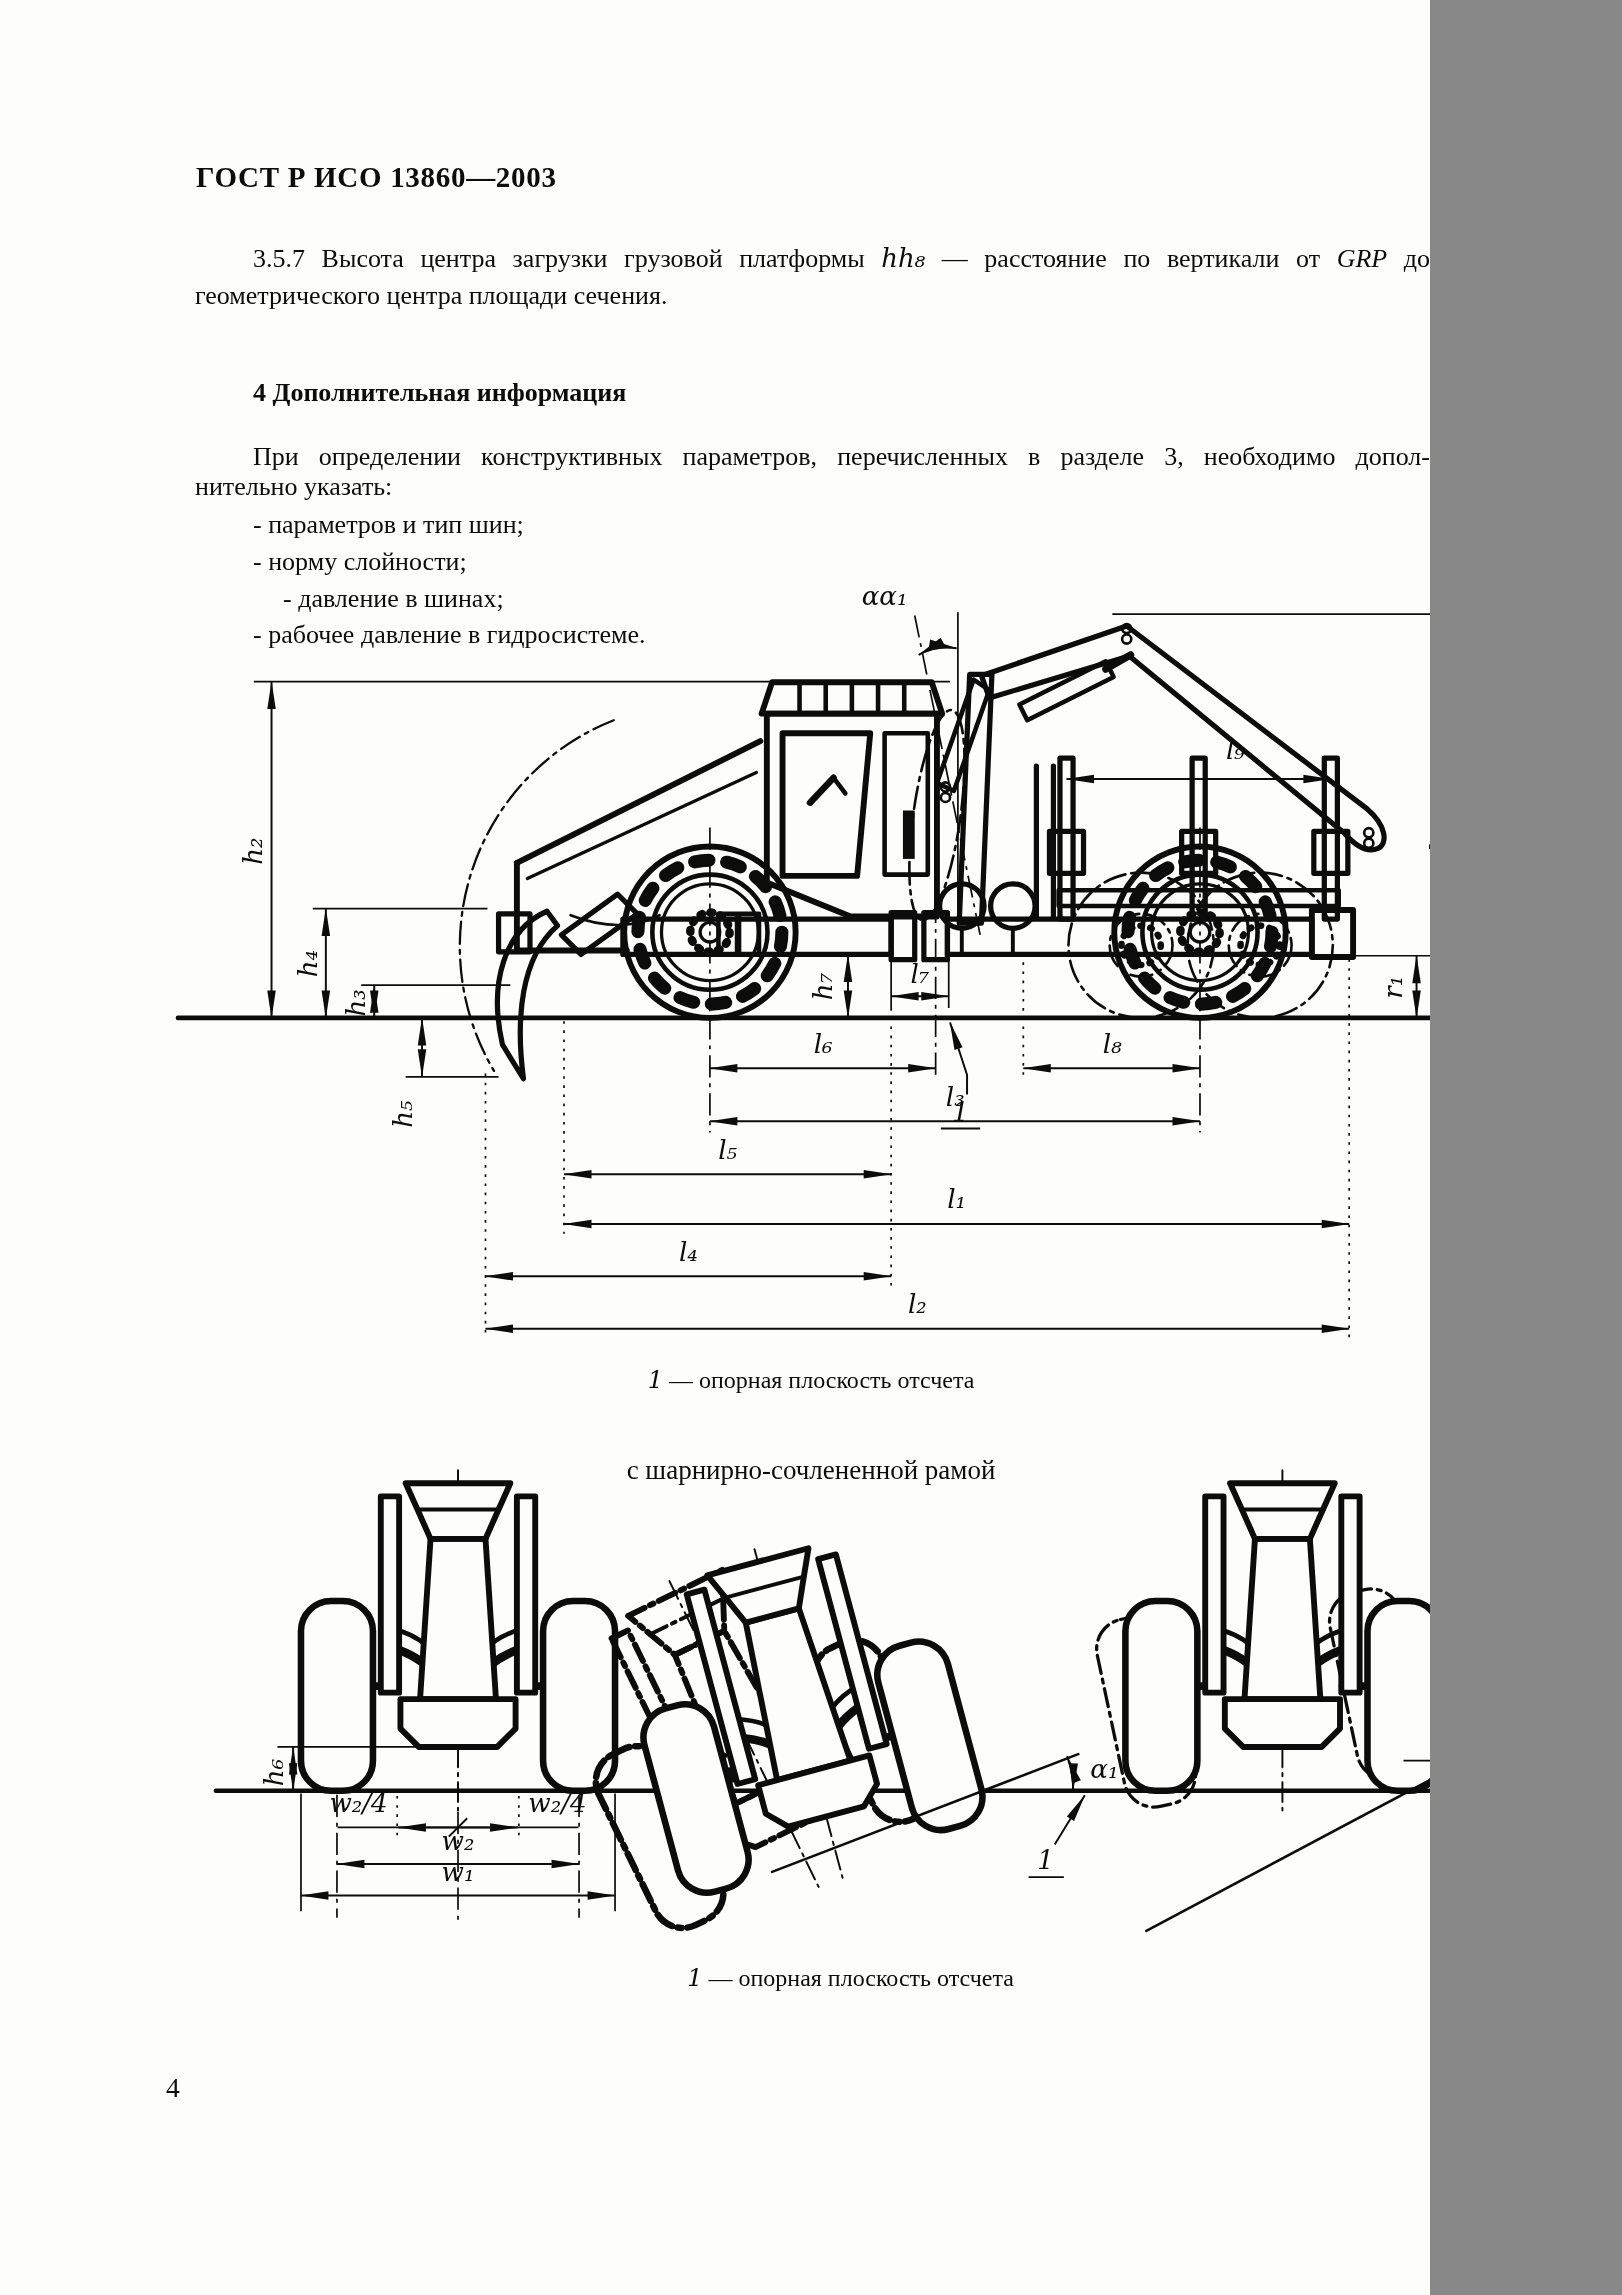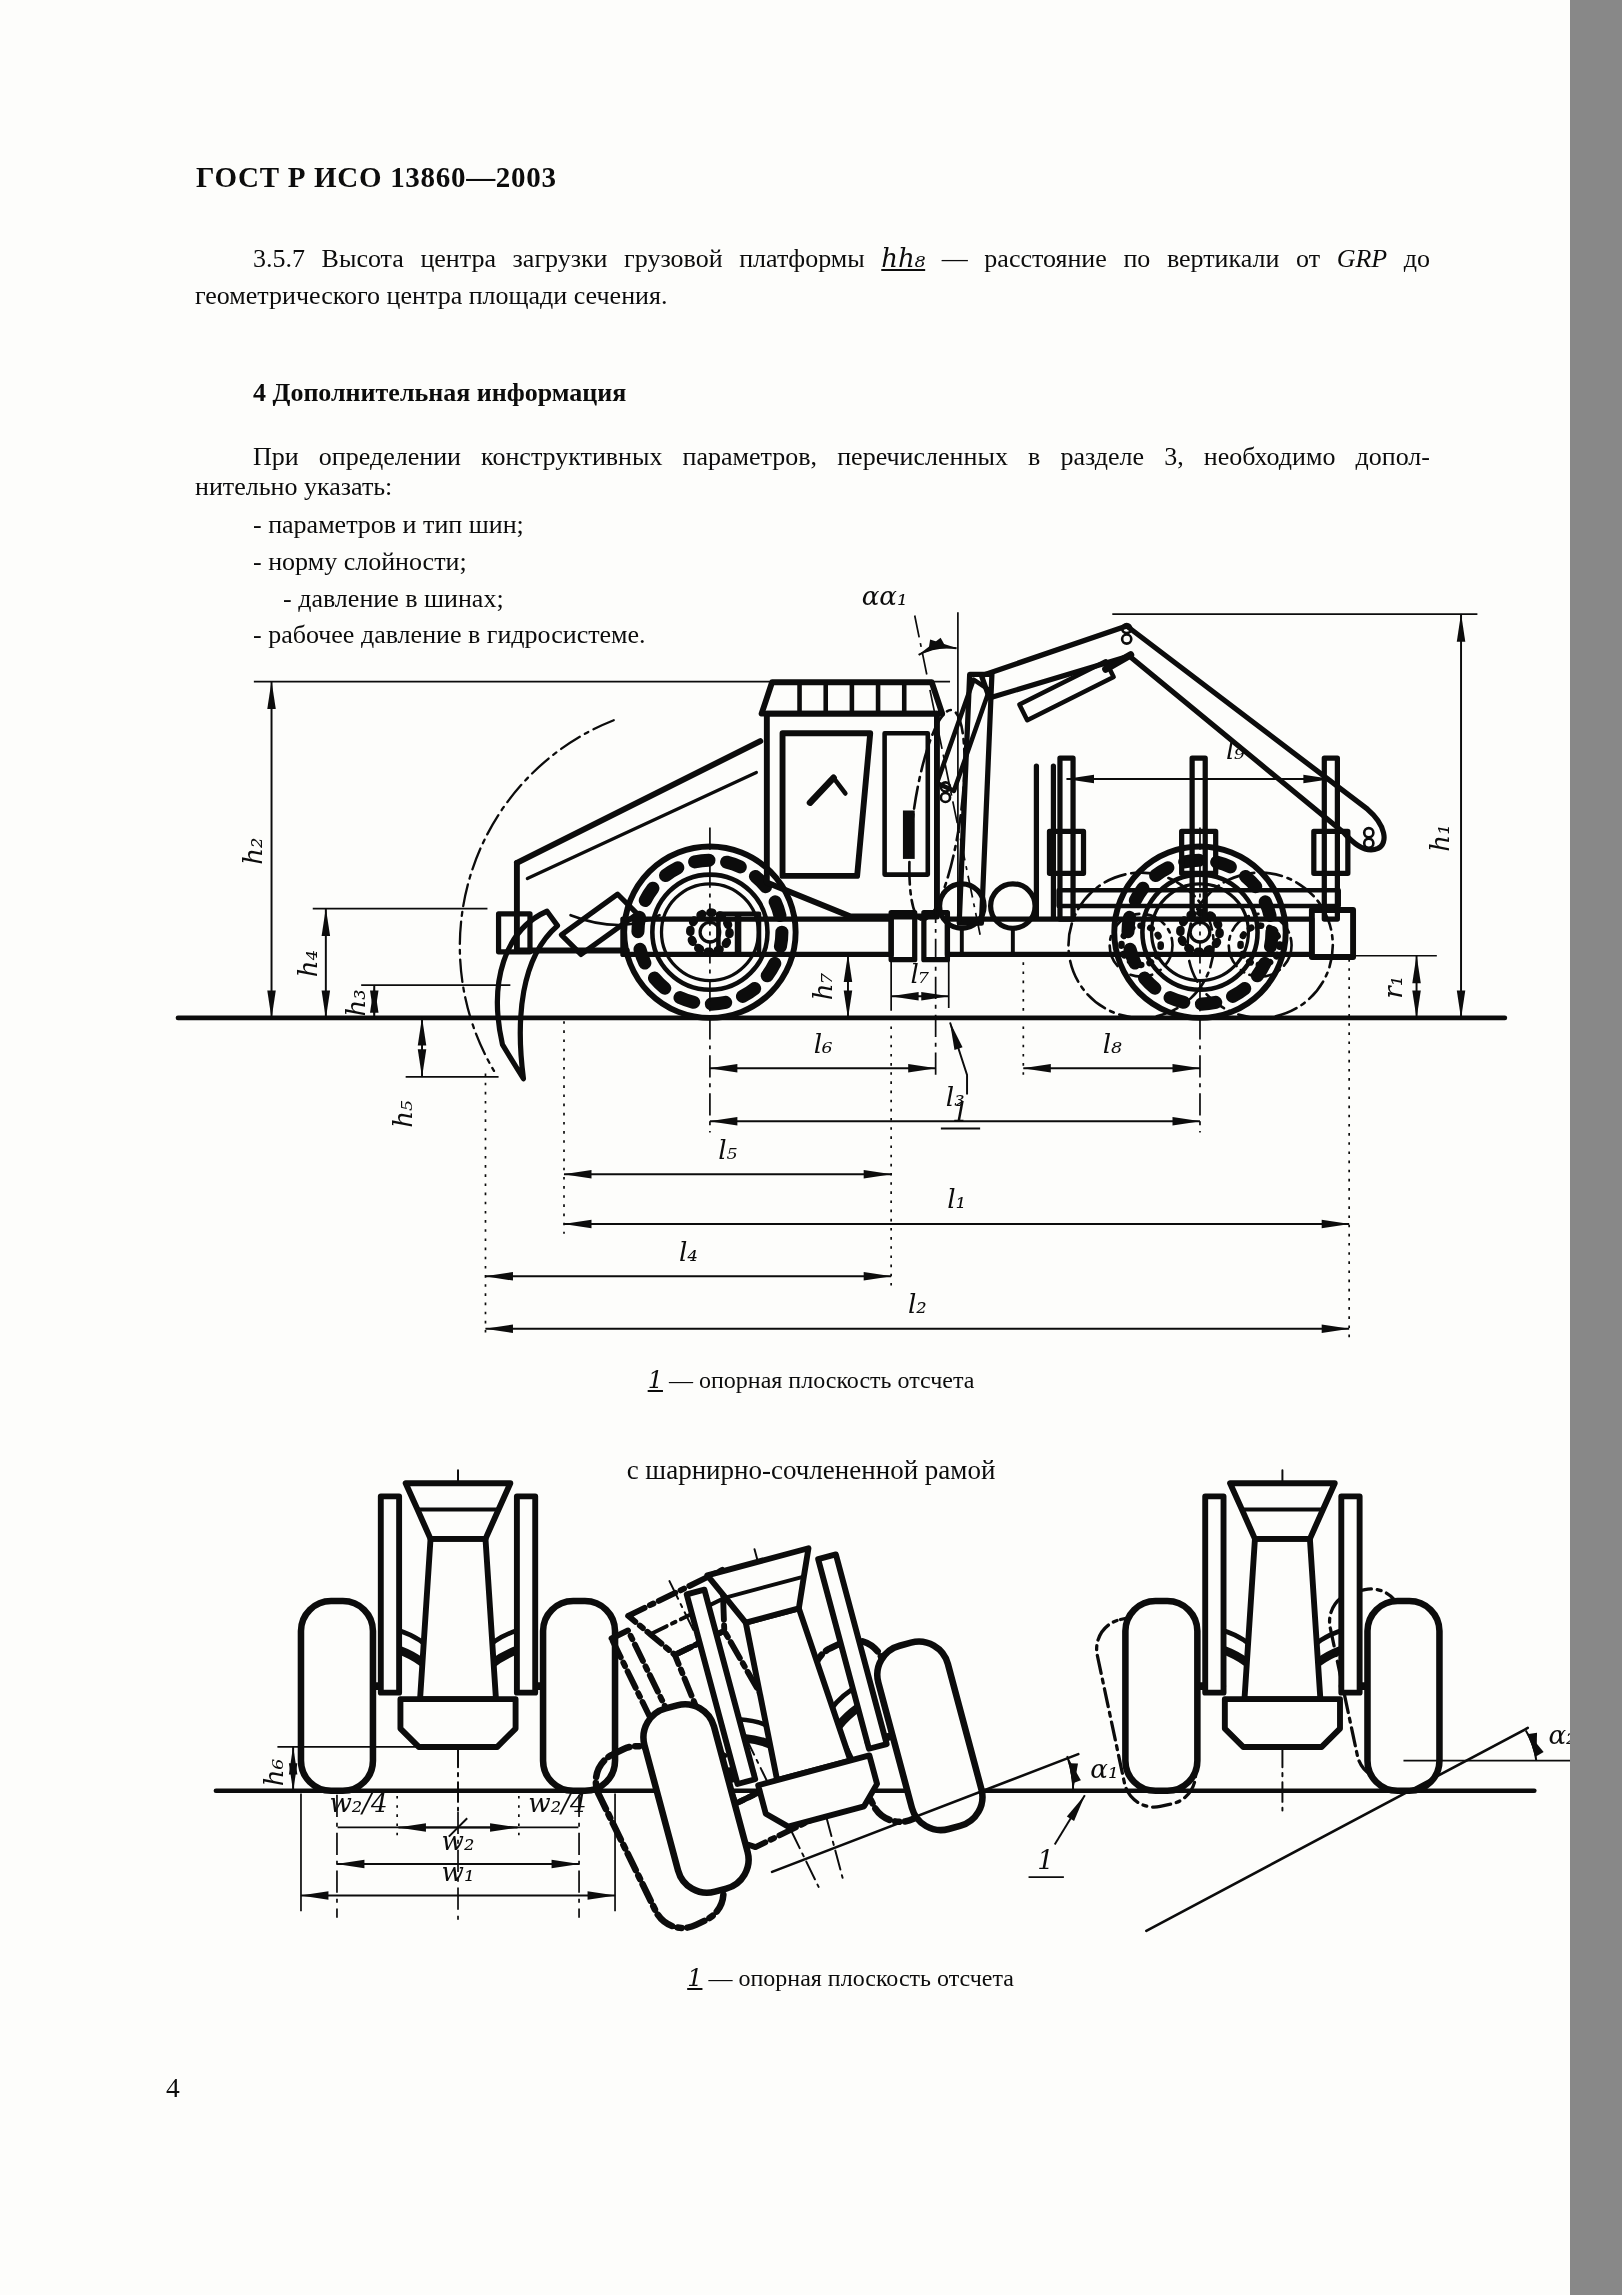--- a/index.html
+++ b/index.html
@@ -1,25 +1,25 @@
 <!DOCTYPE html>
 <html style="font-size:10.5px"><head>
 <meta charset="utf-8">
 <style>
   html,body{margin:0;padding:0;background:#888;}
-  .page{position:relative;width:1570px;height:2295px;background:#fdfdfb;color:#0c0c0c;
+  .page{position:relative;width:1430px;height:2295px;background:#fdfdfb;color:#0c0c0c;
         font-family:"Liberation Serif",serif;overflow:hidden;}
   .abs{position:absolute;}
   .title{font-weight:bold;font-size:29px;letter-spacing:0.7px;}
   .h4{font-weight:bold;font-size:26px;}
   .bodyline{font-size:26px;line-height:33px;}
   .jl{text-align:justify;text-align-last:justify;}
   .ind{text-indent:58px;}
   .it{font-style:italic;}
-  .subfont{font-family:"DejaVu Serif",serif;text-decoration:underline;}
+  .subfont{font-family:"DejaVu Serif",serif;}
   .notecap{font-size:24px;text-align:center;}
   .figcap{font-size:27px;text-align:center;}
   .pagenum{font-size:27.5px;}
   svg{position:absolute;left:0;}
   svg text{font:italic 40px "DejaVu Serif",serif;fill:#0c0c0c;text-anchor:middle;}
   .mk{stroke:#0c0c0c;stroke-linejoin:round;stroke-linecap:round;fill:none;}
   .dim{stroke:#0c0c0c;stroke-width:3;fill:none;}
   .ext{stroke:#0c0c0c;stroke-width:2.6;fill:none;}
   .dd{stroke-dasharray:34 9 6 9;}
   .dot{stroke-dasharray:4 10;}

